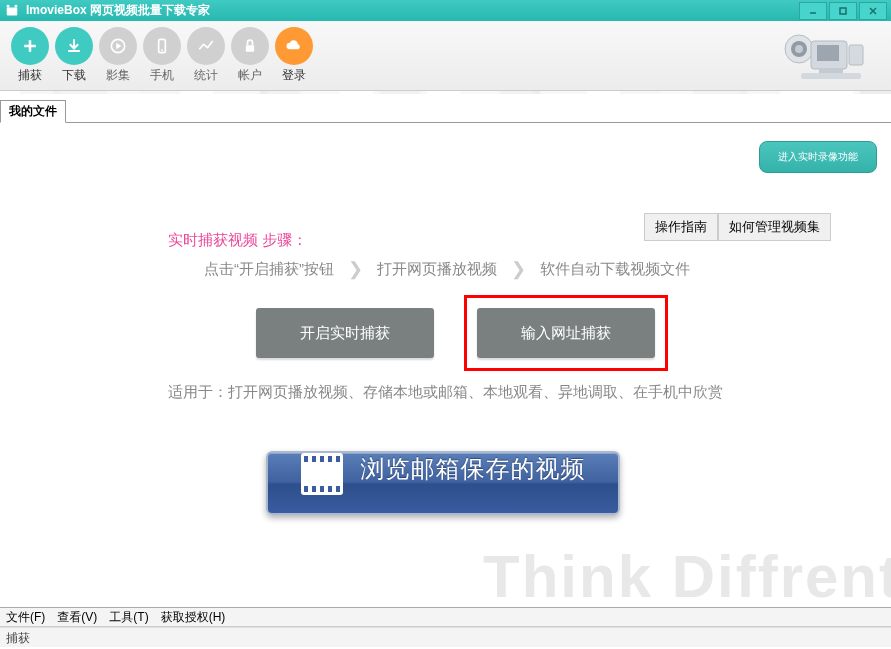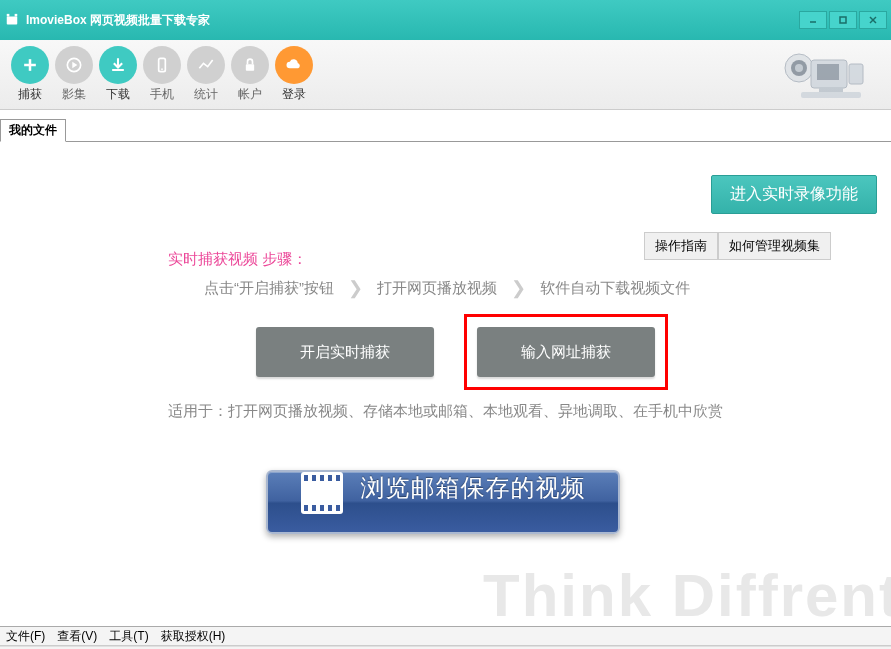--- a/index.html
+++ b/index.html
@@ -1,20 +1,20 @@
 <!DOCTYPE html>
 <html><head>
   <meta charset="utf-8">
   <style>
     * { margin: 0; padding: 0; box-sizing: border-box; font-family: "Microsoft YaHei", sans-serif; }
     body { width: 891px; height: 649px; background: #fff; overflow: hidden; position: relative; }
 
     
     .titlebar {
-      height: 40px;
+      height: 21px;
       background: linear-gradient(to bottom, #3fcac2, #28b8b0);
       display: flex;
       align-items: center;
       padding: 0 4px;
       color: #fff;
       font-size: 12px;
       font-weight: bold;
     }
     .titlebar-icon {
       width: 16px; height: 16px;
@@ -94,26 +94,26 @@
 
     
     .main {
       height: 484px;
       position: relative;
       padding: 20px;
       background: #fff;
     }
     .top-right-btn {
       position: absolute;
-      top: 33px; right: 14px;
+      top: 18px; right: 14px;
       background: linear-gradient(to bottom, #4bc6be, #34b2aa);
       color: #fff;
       padding: 8px 18px;
-      font-size: 16px;
-      border-radius: 2px;
+      font-size: 10px;
+      border-radius: 8px;
       cursor: pointer;
       border: 1px solid #2a9e96;
     }
     .help-btns {
       position: absolute;
       top: 90px; right: 60px;
       display: flex; gap: 0;
     }
     .help-btn {
       background: #f0f0f0;
@@ -297,36 +297,36 @@
 <div class="toolbar">
   <div class="tool-item active">
     <div class="tool-icon green">
       <svg viewBox="0 0 24 24">
           <line x1="12" y1="5" x2="12" y2="19" stroke="#fff" stroke-width="3"></line>
           <line x1="5" y1="12" x2="19" y2="12" stroke="#fff" stroke-width="3"></line>
         </svg>
     </div>
     <div>捕获</div>
   </div>
+  <div class="tool-item active">
+    <div class="tool-icon green">
+      <svg viewBox="0 0 24 24">
+          <path d="M12 4 L12 14 M7 10 L12 15 L17 10 M5 18 L19 18" stroke="#fff" stroke-width="2.5" fill="none"></path>
+        </svg>
+    </div>
+    <div>下载</div>
+  </div>
   <div class="tool-item">
     <div class="tool-icon gray">
       <svg viewBox="0 0 24 24">
           <circle cx="12" cy="12" r="8" fill="none" stroke="#fff" stroke-width="2"></circle>
           <polygon points="10,8 16,12 10,16" fill="#fff"></polygon>
         </svg>
     </div>
     <div>影集</div>
-  </div>
-  <div class="tool-item active">
-    <div class="tool-icon green">
-      <svg viewBox="0 0 24 24">
-          <path d="M12 4 L12 14 M7 10 L12 15 L17 10 M5 18 L19 18" stroke="#fff" stroke-width="2.5" fill="none"></path>
-        </svg>
-    </div>
-    <div>下载</div>
   </div>
   <div class="tool-item">
     <div class="tool-icon gray">
       <svg viewBox="0 0 24 24">
           <rect x="8" y="4" width="8" height="16" rx="2" fill="none" stroke="#fff" stroke-width="2"></rect>
           <circle cx="12" cy="17" r="1" fill="#fff"></circle>
         </svg>
     </div>
     <div>手机</div>
   </div>

